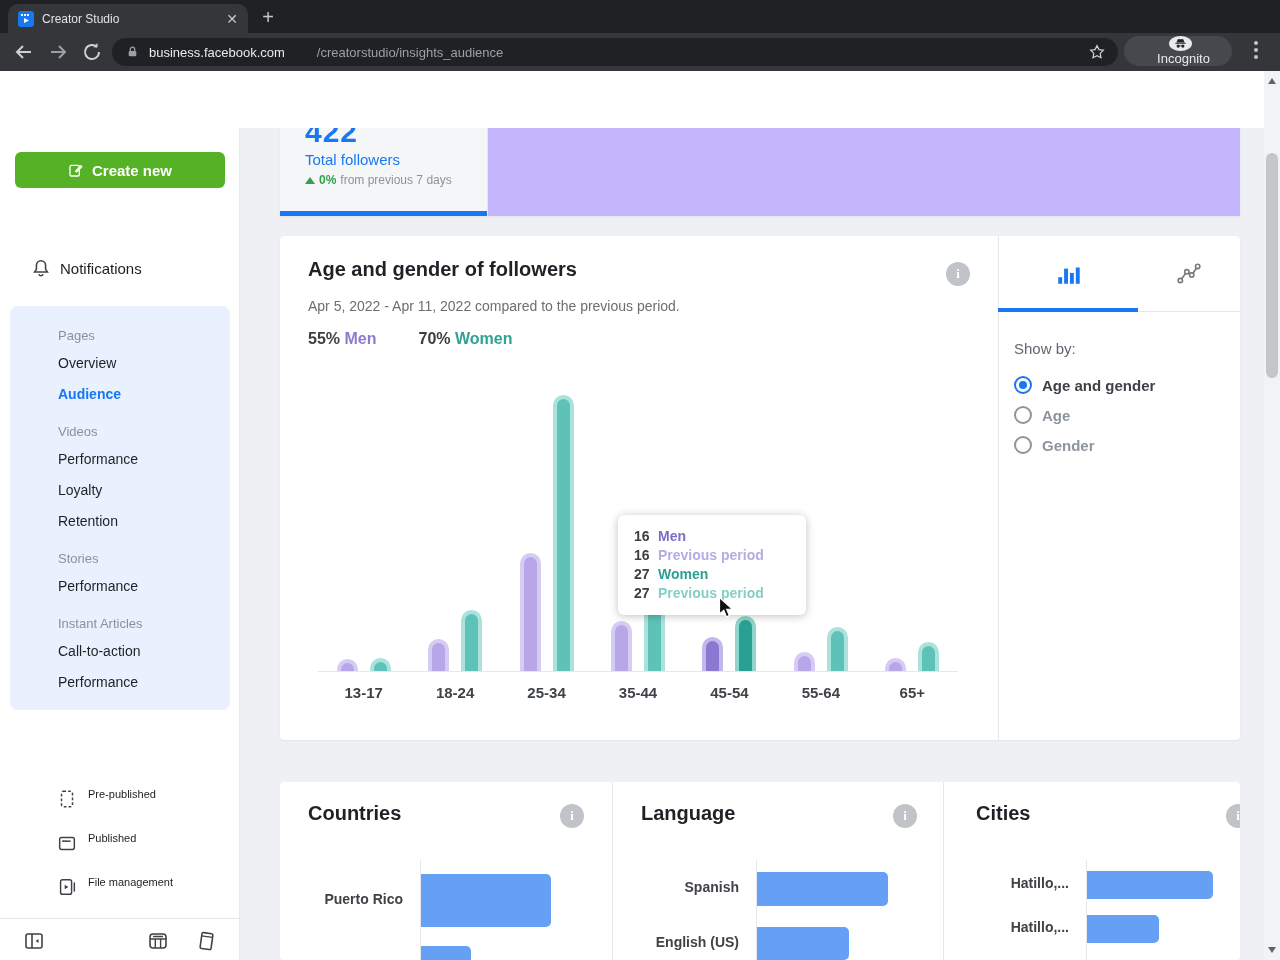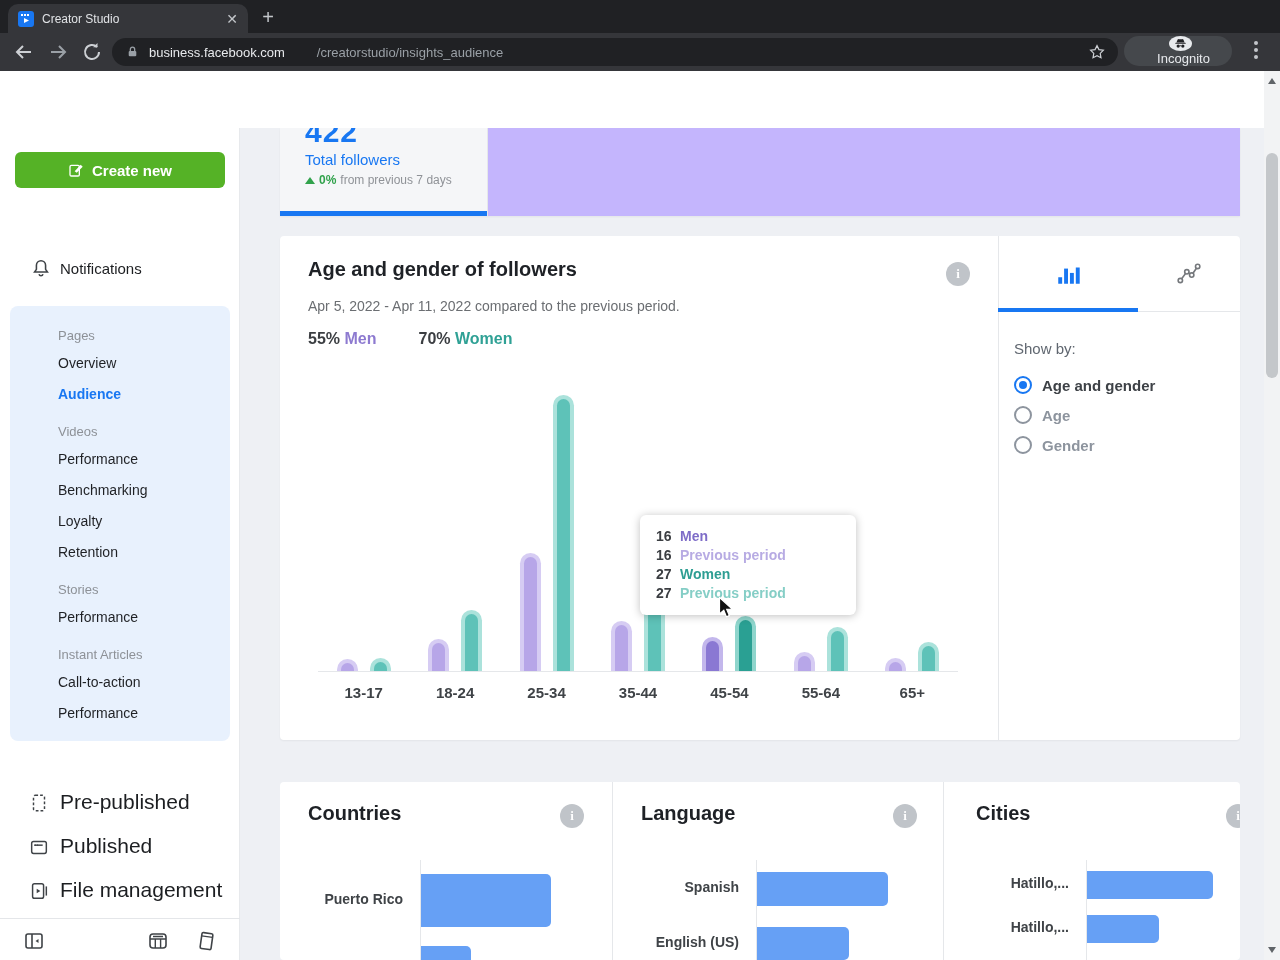--- a/index.html
+++ b/index.html
@@ -38,21 +38,21 @@
   .navrow { position:absolute; left:0; width:240px; height:28px; display:flex; align-items:center; font-size:15px; color:#1c1e21; }
   .navrow .nico { width:22px; height:22px; margin-left:30px; color:#3f4347; }
   .navrow .nlabel { margin-left:8px; }
   .insights-block { position:absolute; left:10px; top:178px; width:220px; background:#e8f1fd; border-radius:8px; padding:8px 0 12px 0; }
   .ins-row { display:flex; align-items:center; height:30px; }
   .ins-row .nico { width:22px; height:22px; margin-left:20px; color:#1877f2; }
   .ins-row .nlabel { margin-left:8px; color:#1877f2; font-weight:700; font-size:15px; }
   .sec-header { margin-top:10px; height:24px; line-height:24px; padding-left:48px; color:#8d9197; font-size:13px; }
   .sec-item { height:31px; line-height:31px; padding-left:48px; color:#1f2125; font-size:14px; }
   .sec-item.active { color:#1877f2; font-weight:700; }
-  .botrow { position:absolute; left:0; width:240px; height:26px; display:flex; align-items:flex-end; font-size:21px; color:#1c1e21; }
+  .botrow { position:absolute; left:0; width:240px; height:26px; display:flex; align-items:flex-start; font-size:11px; color:#1c1e21;padding-left:28px; }
   .botrow .nico { width:22px; height:22px; margin-left:28px; color:#3f4347; }
   .botrow .nlabel { margin-left:10px; }
   .sb-footer { position:absolute; left:0; top:790px; width:240px; height:42px; border-top:1px solid #e4e6e9; }
   .ft-ic { position:absolute; top:10px; width:24px; height:24px; color:#3f4347; }
 
   
   .main { position:absolute; left:240px; top:128px; width:1024px; height:832px; background:#eef0f4; overflow:hidden; }
   .statsrow { position:absolute; left:40px; top:0; width:960px; height:88px; background:#c4b5fd; box-shadow:0 1px 2px rgba(0,0,0,.05); }
   .stattab { position:absolute; left:0; top:0; width:208px; height:88px; background:#f5f6f8; border-right:1px solid #e5e7ea; overflow:hidden; }
   .statval { position:absolute; left:25px; top:-13px; font-size:30px; font-weight:700; color:#1877f2; letter-spacing:1px; }
@@ -66,21 +66,21 @@
   .cardtitle { position:absolute; left:28px; top:22px; font-size:20px; font-weight:700; color:#1e2126; }
   .infoic { position:absolute; width:24px; height:24px; border-radius:50%; background:#c0c4c9; color:#fff; font-weight:700; font-size:13px; text-align:center; line-height:24px; font-family:"Liberation Serif","DejaVu Serif",serif; }
   .subtitle { position:absolute; left:28px; top:62px; font-size:14px; color:#6b6e72; }
   .legend { position:absolute; left:28px; top:94px; font-size:16px; font-weight:700; color:#3b3e42; }
   .legend .men { color:#8d7ad0; } .legend .women { color:#2fa195; } .legend .gap { display:inline-block; width:42px; }
   .plot { position:absolute; left:38px; top:40px; width:640px; height:395px; }
   .bar { position:absolute; bottom:0; }
   .baseline { position:absolute; left:38px; top:435px; width:640px; height:1px; background:#e5e7ea; }
   .xlabels { position:absolute; left:38px; top:448px; width:640px; height:20px; }
   .xlab { position:absolute; top:0; text-align:center; font-size:15px; font-weight:700; color:#3f4347; }
-  .tooltip { position:absolute; left:360px; top:279px; width:216px; background:#fff; border-radius:6px; box-shadow:0 1px 8px rgba(0,0,0,.25); padding:12px 0 12px 16px; z-index:20; }
+  .tooltip { position:absolute; left:338px; top:279px; width:188px; background:#fff; border-radius:6px; box-shadow:0 1px 8px rgba(0,0,0,.25); padding:12px 0 12px 16px; z-index:20; }
   .tt-row { font-size:14px; font-weight:700; line-height:19px; }
   .tt-row .v { display:inline-block; min-width:24px; color:#3b3e42; }
   .tt-men { color:#7e6cc8; } .tt-men-prev { color:#b7abe3; } .tt-women { color:#2e9e93; } .tt-women-prev { color:#85cec6; }
   .vdivider { position:absolute; left:718px; top:0; width:1px; height:504px; background:#e5e7ea; }
   .rpanel { position:absolute; left:718px; top:0; width:242px; height:504px; }
   .tabsrow { position:absolute; left:0; top:0; width:242px; height:76px; border-bottom:1px solid #e5e7ea; }
   .ptab { position:absolute; top:0; height:76px; display:flex; align-items:center; justify-content:center; }
   .tabunderline { position:absolute; left:0; top:72px; width:140px; height:4px; background:#1877f2; }
   .showby { position:absolute; left:16px; top:104px; font-size:15px; color:#606770; }
   .radio-row { position:absolute; left:16px; display:flex; align-items:center; }
@@ -218,21 +218,20 @@
     <span class="nlabel">Notifications</span>
   </div>
 
   <div class="insights-block">
     <div id="insights-sections">
         <div class="sec-header">Pages</div>
         <div class="sec-item">Overview</div>
         <div class="sec-item active">Audience</div>
         <div class="sec-header">Videos</div>
         <div class="sec-item">Performance</div>
-        <div class="sec-item">Benchmarking</div>
         <div class="sec-item">Loyalty</div>
         <div class="sec-item">Retention</div>
         <div class="sec-header">Stories</div>
         <div class="sec-item">Performance</div>
         <div class="sec-header">Instant Articles</div>
         <div class="sec-item">Call-to-action</div>
         <div class="sec-item">Performance</div>
       </div>
   </div>
 

